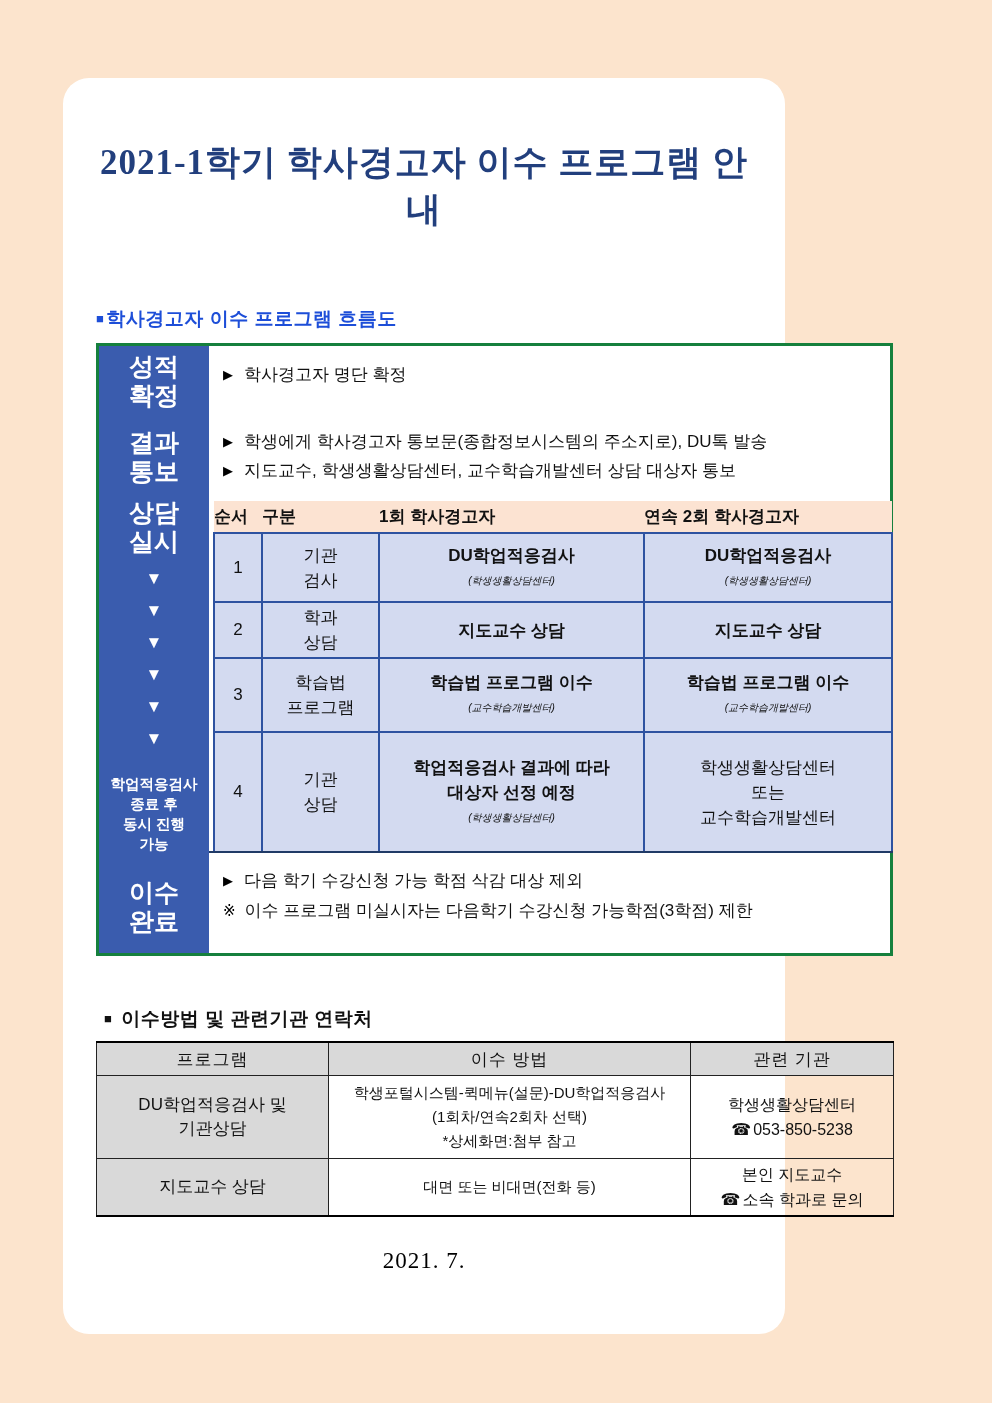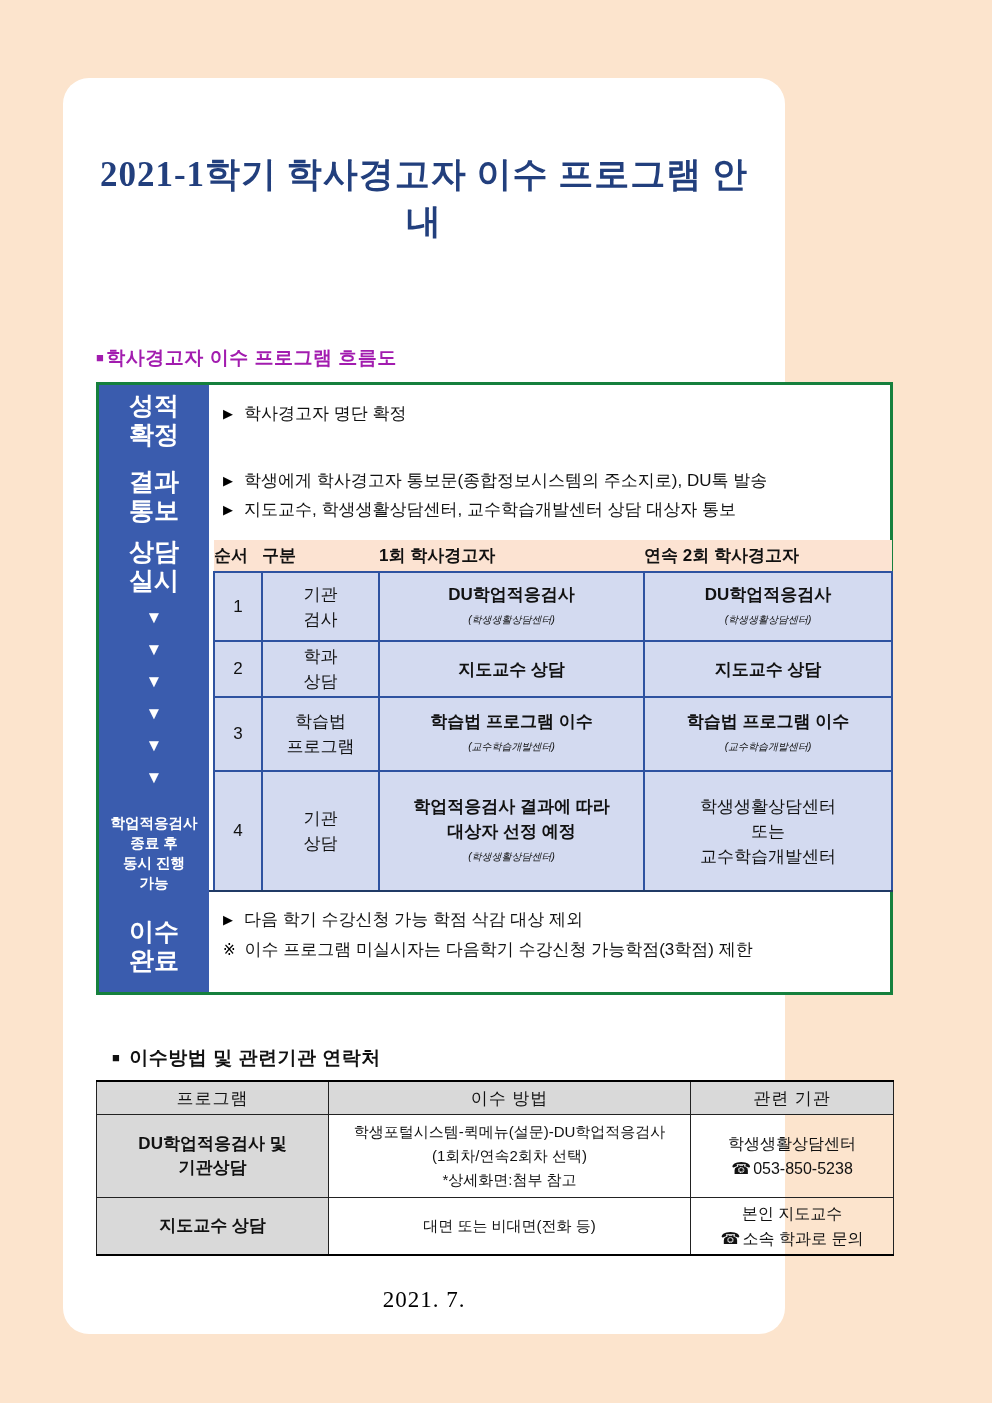--- a/index.html
+++ b/index.html
@@ -8,33 +8,33 @@
     background:#fce4cd;
     font-family:"Liberation Sans","DejaVu Sans",sans-serif;
     color:#111;
     position:relative;
   }
   .card{
     position:absolute;left:63px;top:78px;
     width:722px;height:1256px;
     background:#ffffff;border-radius:26px;
     box-sizing:border-box;
-    padding:16px 33px;
+    padding:4px 33px;
   }
   .title{
     margin-top:57px;
     text-align:center;
     font-family:"Liberation Serif","DejaVu Serif",serif;
     font-weight:bold;font-size:35px;
     color:#223f7d;letter-spacing:1px;
   }
   .sec-label{font-size:19px;font-weight:bold;letter-spacing:.5px;}
   .sec-label .sq{font-size:13px;vertical-align:2px;margin-right:2px;}
-  .sec-label.navy{color:#a21caf;margin-top:100px;}
-  .sec-label.black{color:#111;margin-top:50px;margin-left:16px;}
+  .sec-label.navy{color:#1d4ed8;margin-top:73px;}
+  .sec-label.black{color:#111;margin-top:50px;margin-left:8px;}
   .sec-label.black .sq{margin-right:9px;}
 
   
   .flowbox{
     margin-top:11px;
     width:797px;height:613px;
     border:3px solid #15803d;
     box-sizing:border-box;
     display:flex;
     background:#fff;
@@ -95,21 +95,21 @@
   }
   .ctable col.p1{width:232px;}
   .ctable col.p2{width:362px;}
   .ctable col.p3{width:203px;}
   .ctable td{
     border:1px solid #222;
     text-align:center;vertical-align:middle;
     padding:3px 2px;
   }
   .ctable thead td{background:#d9d9d9;font-size:17px;height:26px;color:#111;letter-spacing:1px;}
-  .ctable td.prog{background:#d9d9d9;font-weight:bold;font-size:17px;line-height:24px;}
+  .ctable td.prog{background:#d9d9d9;font-weight:normal;font-size:17px;line-height:24px;}
   .ctable td.meth{font-size:15px;line-height:24px;}
   .ctable td.org{font-size:16px;line-height:25px;}
   .cr1{height:83px;}.cr2{height:50px;}.cr3{height:60px;}
   .phone-icon{margin-right:2px;}
 
   .footer-date{
     margin-top:31px;text-align:center;
     font-family:"Liberation Serif","DejaVu Serif",serif;
     font-size:23px;color:#000;letter-spacing:1px;
   }

